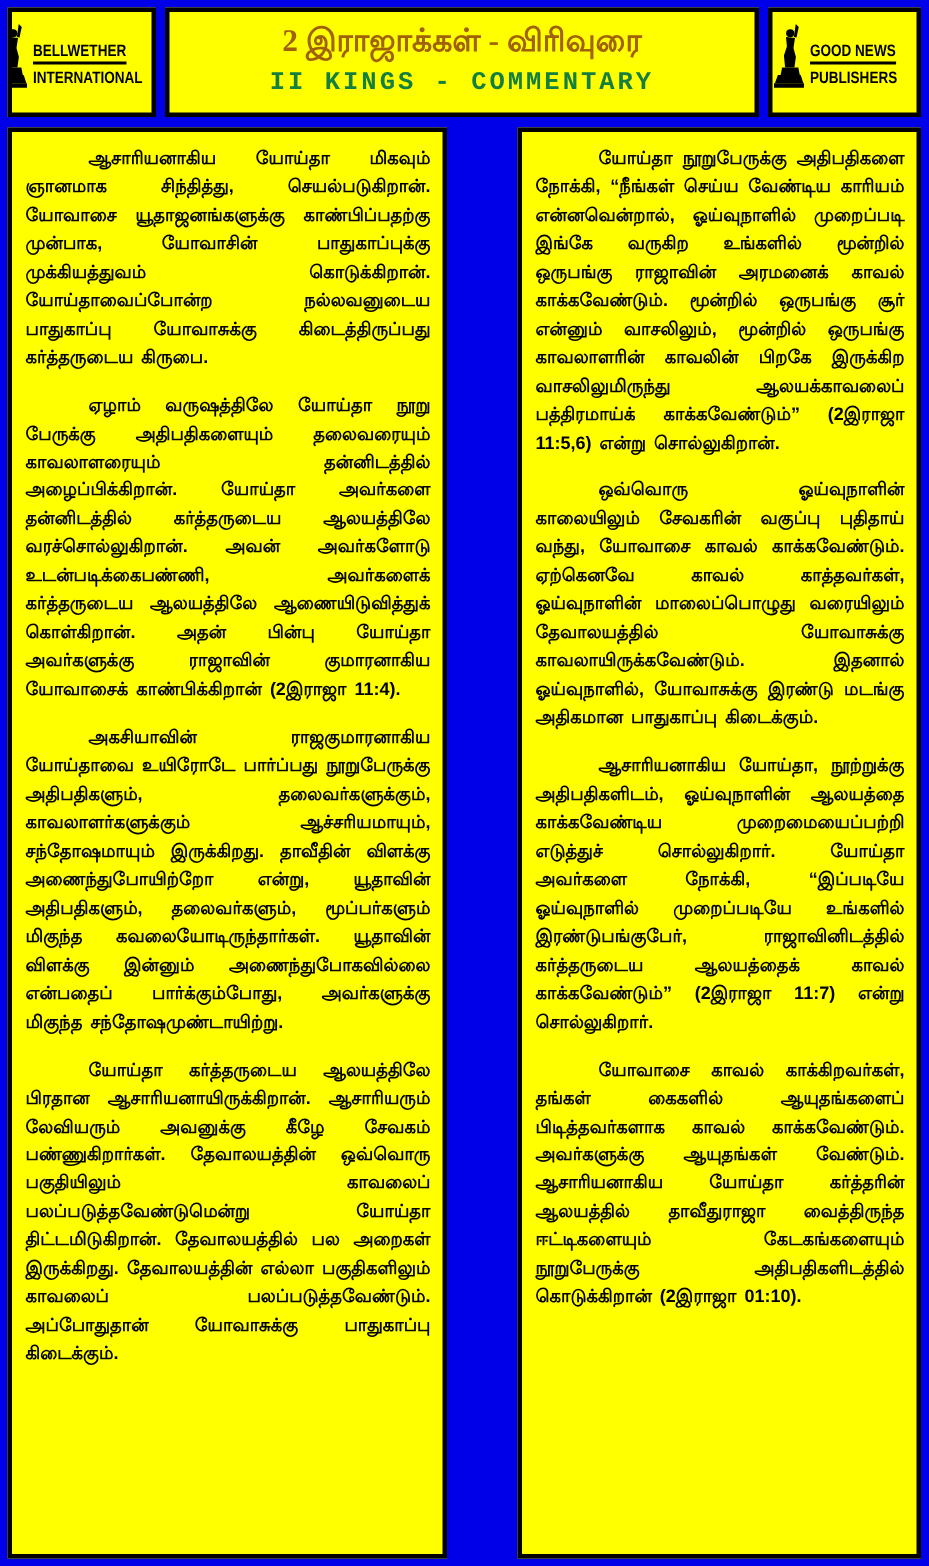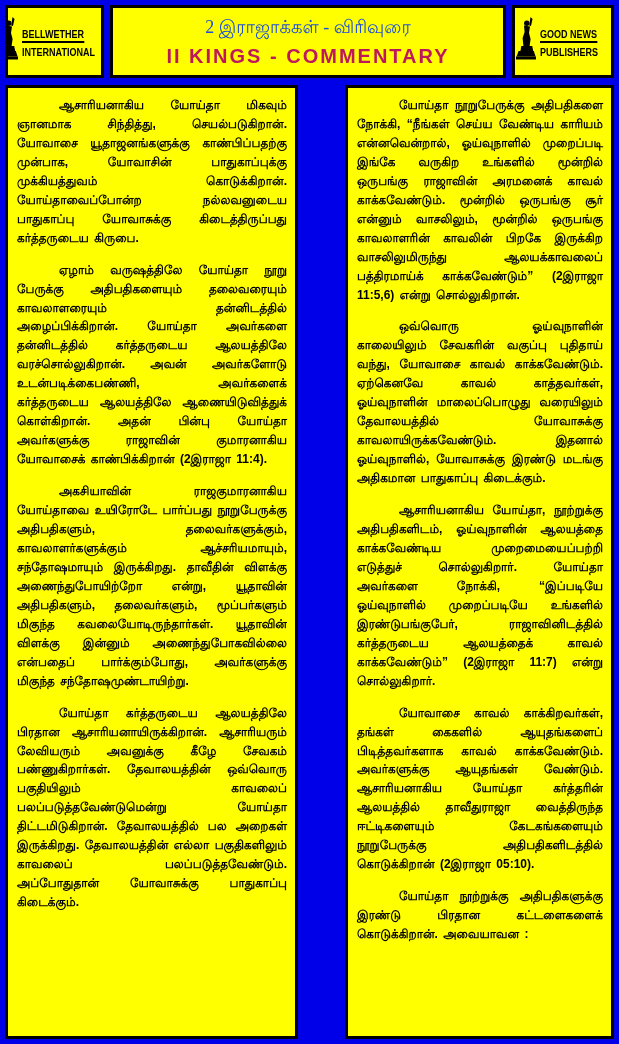--- a/index.html
+++ b/index.html
@@ -34,26 +34,26 @@
     letter-spacing: 0px; color: #000; white-space: nowrap;
     font-family: "Liberation Sans", sans-serif;
   }
   .logo-line.first { border-bottom: 2px solid #000; padding-bottom: 1px; margin-bottom: 1px; }
   .statue { flex: 0 0 auto; }
   .title-box {
     flex: 1; display: flex; flex-direction: column;
     align-items: center; justify-content: center;
   }
   .title-tamil {
-    font-weight: normal; font-size: 18px; line-height: 28px; color: #1d4ed8;
+    font-weight: bold; font-size: 21px; line-height: 28px; color: #a16207;
     font-family: "Liberation Serif", serif;
   }
   .title-english {
-    font-weight: bold; font-size: 20px; line-height: 30px; color: #be185d;
-    font-family: Liberation Sans, sans-serif; letter-spacing: 2px;
+    font-weight: bold; font-size: 17px; line-height: 30px; color: #15803d;
+    font-family: Liberation Mono, monospace; letter-spacing: 2px;
   }
   
   .content-row { flex: 1; display: flex; gap: 7px; min-height: 0; }
   .column {
     overflow: hidden;
     padding: 8px 8px 8px 9px;
     color: #000;
   }
   .col-left  { width: 293px; flex: 0 0 auto; }
   .col-right { flex: 1; margin-left: 40px; }
@@ -128,20 +128,19 @@
       <p class="indent">ஏழாம் வருஷத்திலே யோய்தா நூறு பேருக்கு அதிபதிகளையும் தலைவரையும் காவலாளரையும் தன்னிடத்தில் அழைப்பிக்கிறான். யோய்தா அவர்களை தன்னிடத்தில் கர்த்தருடைய ஆலயத்திலே வரச்சொல்லுகிறான். அவன் அவர்களோடு உடன்படிக்கைபண்ணி, அவர்களைக் கர்த்தருடைய ஆலயத்திலே ஆணையிடுவித்துக் கொள்கிறான். அதன் பின்பு யோய்தா அவர்களுக்கு ராஜாவின் குமாரனாகிய யோவாசைக் காண்பிக்கிறான் (2இராஜா 11:4).</p>
       <p class="indent">அகசியாவின் ராஜகுமாரனாகிய யோய்தாவை உயிரோடே பார்ப்பது நூறுபேருக்கு அதிபதிகளும், தலைவர்களுக்கும், காவலாளர்களுக்கும் ஆச்சரியமாயும், சந்தோஷமாயும் இருக்கிறது. தாவீதின் விளக்கு அணைந்துபோயிற்றோ என்று, யூதாவின் அதிபதிகளும், தலைவர்களும், மூப்பர்களும் மிகுந்த கவலையோடிருந்தார்கள். யூதாவின் விளக்கு இன்னும் அணைந்துபோகவில்லை என்பதைப் பார்க்கும்போது, அவர்களுக்கு மிகுந்த சந்தோஷமுண்டாயிற்று.</p>
       <p class="indent">யோய்தா கர்த்தருடைய ஆலயத்திலே பிரதான ஆசாரியனாயிருக்கிறான். ஆசாரியரும் லேவியரும் அவனுக்கு கீழே சேவகம் பண்ணுகிறார்கள். தேவாலயத்தின் ஒவ்வொரு பகுதியிலும் காவலைப் பலப்படுத்தவேண்டுமென்று யோய்தா திட்டமிடுகிறான். தேவாலயத்தில் பல அறைகள் இருக்கிறது. தேவாலயத்தின் எல்லா பகுதிகளிலும் காவலைப் பலப்படுத்தவேண்டும். அப்போதுதான் யோவாசுக்கு பாதுகாப்பு கிடைக்கும்.</p>
 
     </div>
 
     <div class="panel column col-right">
       <p class="indent">யோய்தா நூறுபேருக்கு அதிபதிகளை நோக்கி, “நீங்கள் செய்ய வேண்டிய காரியம் என்னவென்றால், ஓய்வுநாளில் முறைப்படி இங்கே வருகிற உங்களில் மூன்றில் ஒருபங்கு ராஜாவின் அரமனைக் காவல் காக்கவேண்டும். மூன்றில் ஒருபங்கு சூர் என்னும் வாசலிலும், மூன்றில் ஒருபங்கு காவலாளரின் காவலின் பிறகே இருக்கிற வாசலிலுமிருந்து ஆலயக்காவலைப் பத்திரமாய்க் காக்கவேண்டும்” (2இராஜா 11:5,6) என்று சொல்லுகிறான்.</p>
       <p class="indent">ஒவ்வொரு ஓய்வுநாளின் காலையிலும் சேவகரின் வகுப்பு புதிதாய் வந்து, யோவாசை காவல் காக்கவேண்டும். ஏற்கெனவே காவல் காத்தவர்கள், ஓய்வுநாளின் மாலைப்பொழுது வரையிலும் தேவாலயத்தில் யோவாசுக்கு காவலாயிருக்கவேண்டும். இதனால் ஓய்வுநாளில், யோவாசுக்கு இரண்டு மடங்கு அதிகமான பாதுகாப்பு கிடைக்கும்.</p>
       <p class="indent">ஆசாரியனாகிய யோய்தா, நூற்றுக்கு அதிபதிகளிடம், ஓய்வுநாளின் ஆலயத்தை காக்கவேண்டிய முறைமையைப்பற்றி எடுத்துச் சொல்லுகிறார். யோய்தா அவர்களை நோக்கி, “இப்படியே ஓய்வுநாளில் முறைப்படியே உங்களில் இரண்டுபங்குபேர், ராஜாவினிடத்தில் கர்த்தருடைய ஆலயத்தைக் காவல் காக்கவேண்டும்” (2இராஜா 11:7) என்று சொல்லுகிறார்.</p>
-      <p class="indent">யோவாசை காவல் காக்கிறவர்கள், தங்கள் கைகளில் ஆயுதங்களைப் பிடித்தவர்களாக காவல் காக்கவேண்டும். அவர்களுக்கு ஆயுதங்கள் வேண்டும். ஆசாரியனாகிய யோய்தா கர்த்தரின் ஆலயத்தில் தாவீதுராஜா வைத்திருந்த ஈட்டிகளையும் கேடகங்களையும் நூறுபேருக்கு அதிபதிகளிடத்தில் கொடுக்கிறான் (2இராஜா 05:10).</p>
-      <p class="indent list-item">யோய்தா நூற்றுக்கு அதிபதிகளுக்கு இரண்டு பிரதான கட்டளைகளைக் கொடுக்கிறான். அவையாவன :</p>
+      <p class="indent">யோவாசை காவல் காக்கிறவர்கள், தங்கள் கைகளில் ஆயுதங்களைப் பிடித்தவர்களாக காவல் காக்கவேண்டும். அவர்களுக்கு ஆயுதங்கள் வேண்டும். ஆசாரியனாகிய யோய்தா கர்த்தரின் ஆலயத்தில் தாவீதுராஜா வைத்திருந்த ஈட்டிகளையும் கேடகங்களையும் நூறுபேருக்கு அதிபதிகளிடத்தில் கொடுக்கிறான் (2இராஜா 01:10).</p>
 
     </div>
 
   </div>
 
 </div>
 
 </body></html>

